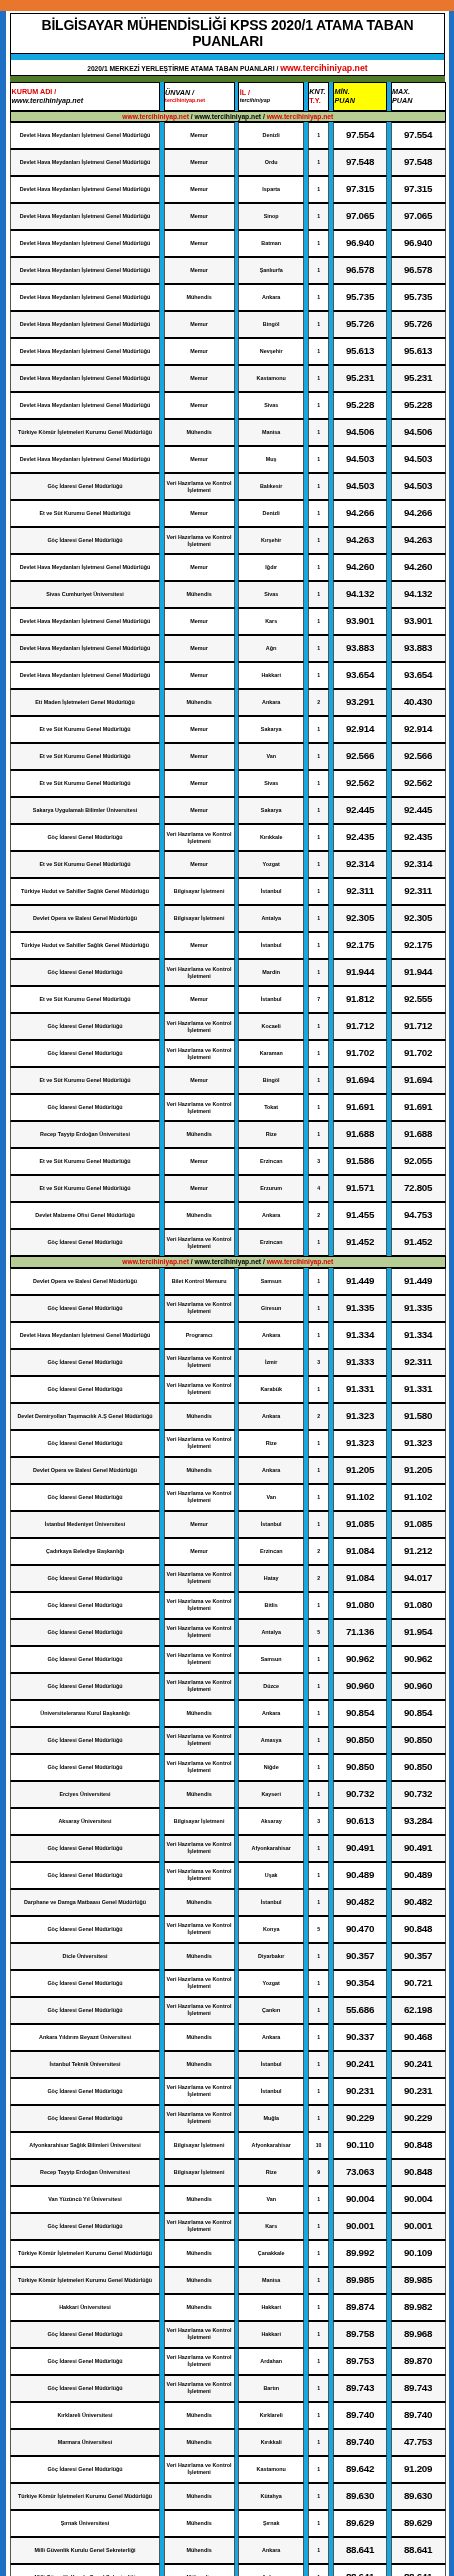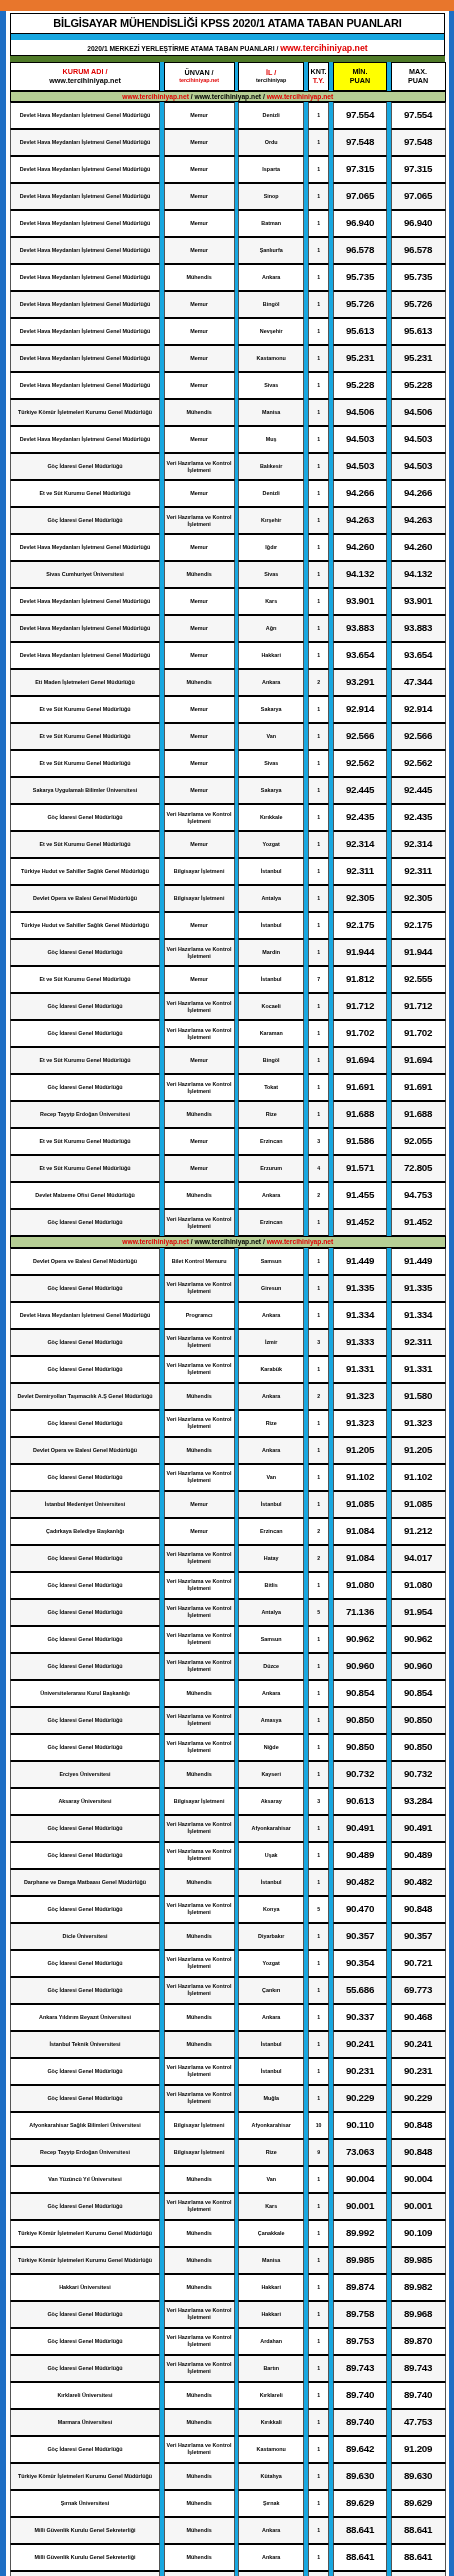--- a/index.html
+++ b/index.html
@@ -32,21 +32,21 @@
   }
   .inner{
     width:435px;
     margin:0 auto;
   }
   .title-bar{
     border:1px solid #000;
     background:#ffffff;
     text-align:center;
     font-weight:bold;
-    font-size:11px;
+    font-size:14px;
     letter-spacing:-0.2px;
     padding:3.6px 1px 4.1px 1px;
     box-sizing:border-box;
   }
   .cyan-bar{
     background:#17a7e0;
     height:5.7px;
     border-left:1px solid #000;
     border-right:1px solid #000;
   }
@@ -74,35 +74,35 @@
     table-layout:fixed;
     background:#ffffff;
   }
   table.grid td, table.grid th{
     vertical-align:middle;
     box-sizing:border-box;
   }
   .hdr td{
     border:1px solid #000;
     background:#ffffff;
-    text-align:center;
+    text-align:left;
     font-weight:bold;
     font-size:7.2px;
     padding:1.5px 0.5px;
     line-height:1.25;
     height:29px;
   }
   .hdr td.sep{
     border:none;
     background:#17a7e0;
     padding:0;
     width:3.6px;
   }
   .hdr .red{color:#e00000;}
-  .hdr .blk{color:#000;}
+  .hdr .blk{color:#000;font-style:italic;}
   .hdr .small{font-size:5.4px;}
   .hdr .yellow{background:#ffff00;}
   
   .promo{
     background:#b6ce94;
     border:0.5px solid #000;
     text-align:center;
     font-weight:bold;
     font-size:6.7px;
     padding:1px 0 1.5px 0;
@@ -489,21 +489,21 @@
               <td>Eti Maden İşletmeleri Genel Müdürlüğü</td>
               <td class="sep"></td>
               <td>Mühendis</td>
               <td class="sep"></td>
               <td>Ankara</td>
               <td class="sep"></td>
               <td class="knt">2</td>
               <td class="sep"></td>
               <td class="pts">93.291</td>
               <td class="sep"></td>
-              <td class="pts">47.344</td>
+              <td class="pts">40.430</td>
             </tr>
             <tr class="drow wht">
               <td>Et ve Süt Kurumu Genel Müdürlüğü</td>
               <td class="sep"></td>
               <td>Memur</td>
               <td class="sep"></td>
               <td>Sakarya</td>
               <td class="sep"></td>
               <td class="knt">1</td>
               <td class="sep"></td>
@@ -1118,21 +1118,21 @@
               <td>Göç İdaresi Genel Müdürlüğü</td>
               <td class="sep"></td>
               <td>Veri Hazırlama ve Kontrol İşletmeni</td>
               <td class="sep"></td>
               <td>Çankırı</td>
               <td class="sep"></td>
               <td class="knt">1</td>
               <td class="sep"></td>
               <td class="pts">55.686</td>
               <td class="sep"></td>
-              <td class="pts">69.773</td>
+              <td class="pts">62.198</td>
             </tr>
             <tr class="drow wht">
               <td>Ankara Yıldırım Beyazıt Üniversitesi</td>
               <td class="sep"></td>
               <td>Mühendis</td>
               <td class="sep"></td>
               <td>Ankara</td>
               <td class="sep"></td>
               <td class="knt">1</td>
               <td class="sep"></td>

